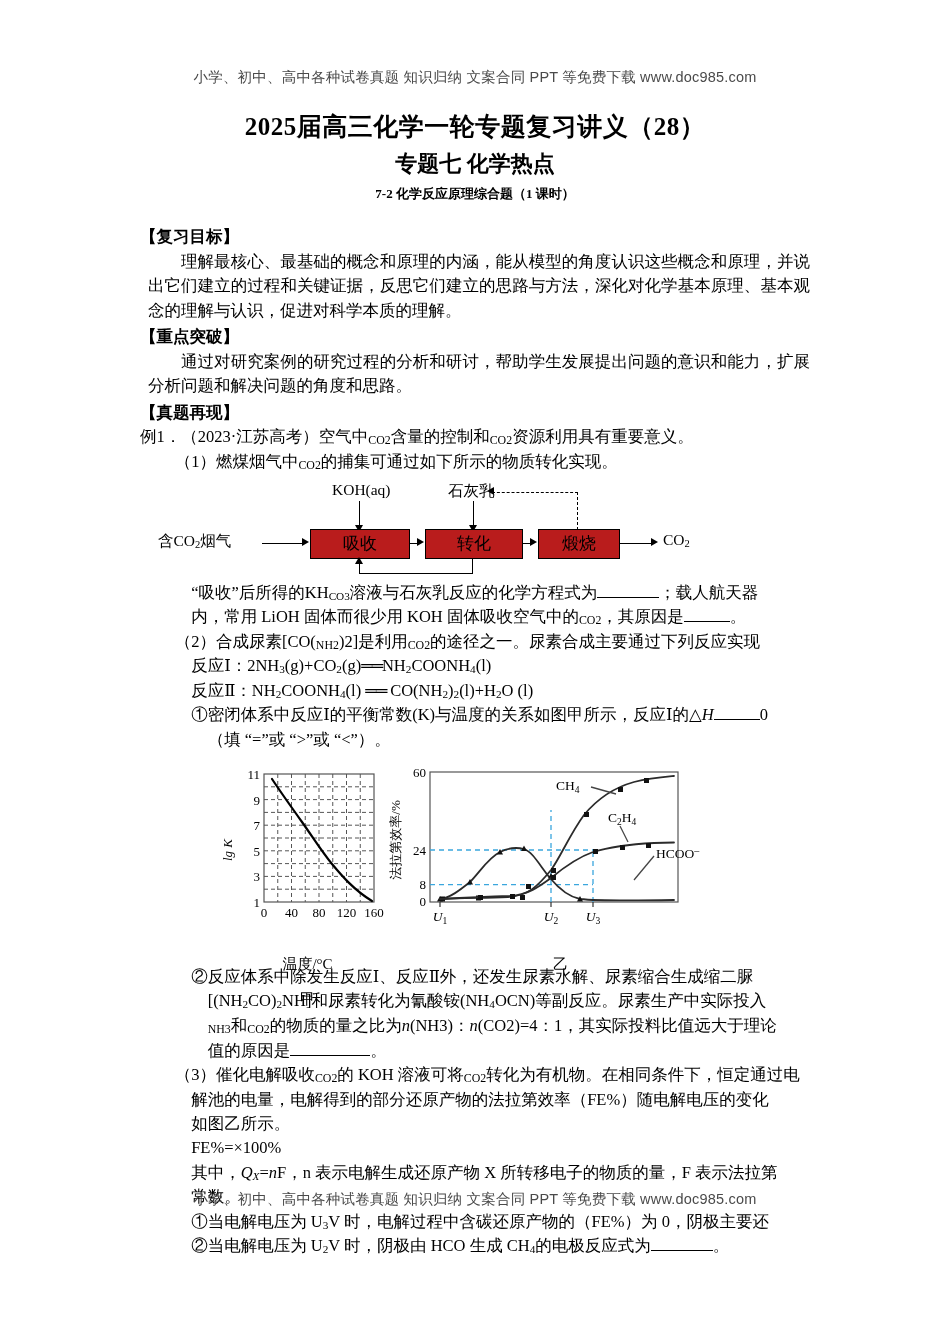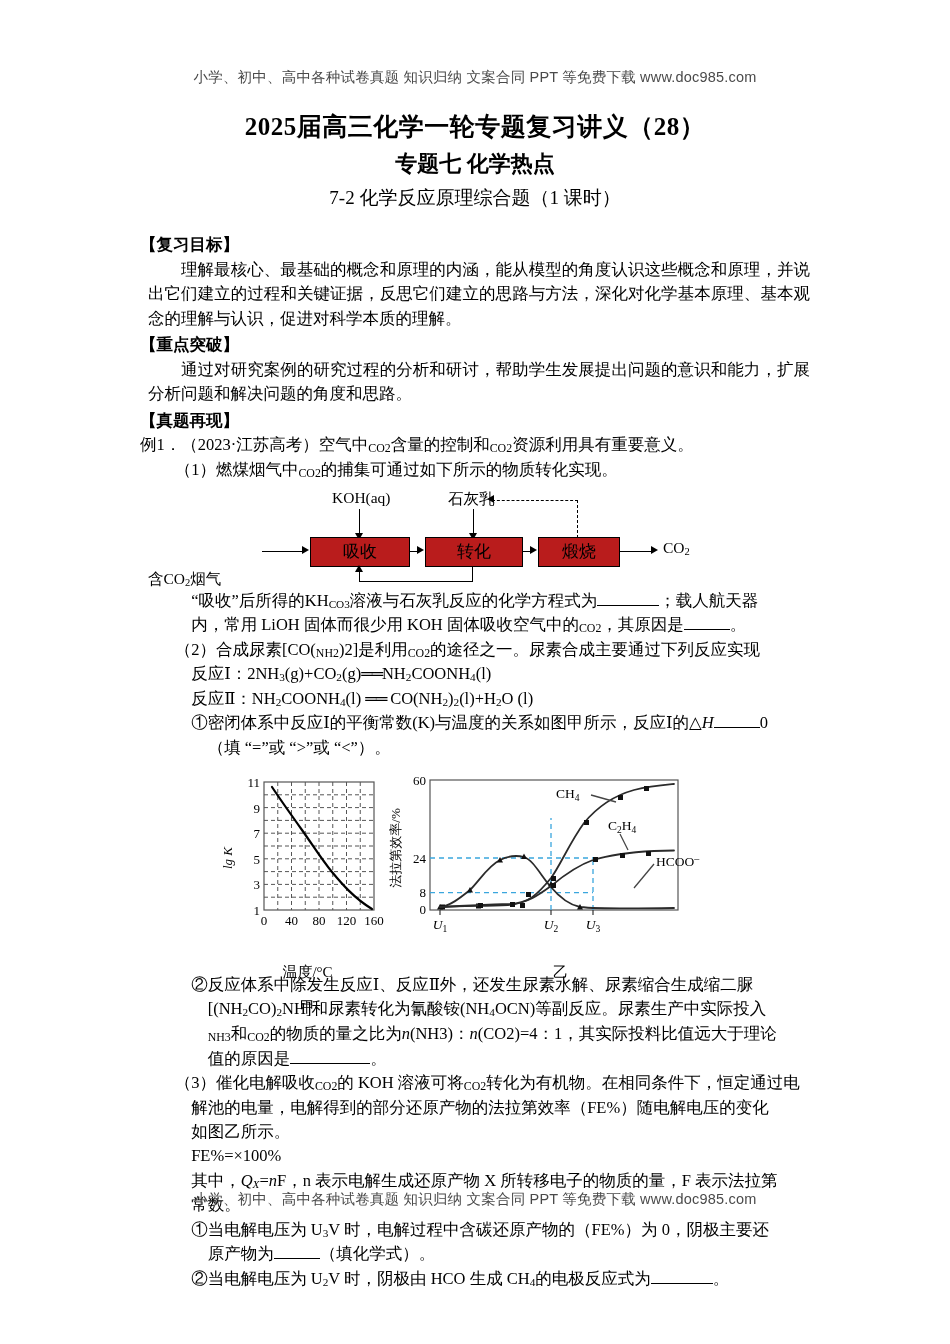--- a/index.html
+++ b/index.html
@@ -46,22 +46,22 @@
     letter-spacing: 0.5px;
   }
   .title-sub {
     text-align: center;
     font-size: 22px;
     font-weight: bold;
     margin-top: 6px;
   }
   .title-sub2 {
     text-align: center;
-    font-size: 19px;
-    font-weight: normal;
+    font-size: 13px;
+    font-weight: bold;
     margin-top: 6px;
   }
 
   
   .sec-head {
     font-size: 16.5px;
     font-weight: bold;
     margin-top: 2px;
     line-height: 1.5;
   }
@@ -190,21 +190,21 @@
 
   <p class="body"><span>例1．（2023·江苏高考）空气中</span><span class="small-sub">CO2</span><span>含量的控制和</span><span class="small-sub">CO2</span><span>资源利用具有重要意义。</span></p>
 
   <p class="lvl2"><span>（1）燃煤烟气中</span><span class="small-sub">CO2</span><span>的捕集可通过如下所示的物质转化实现。</span></p>
 
   <div class="flow-wrap">
 
     <div class="flow-lbl" style="left:192px; top:0px;">KOH(aq)</div>
     <div class="flow-lbl" style="left:308px; top:0px;">石灰乳</div>
 
-    <div class="flow-lbl" style="left:8px; top:50px;margin-top:30px;"><span>含CO</span><sub>2</sub><span>烟气</span></div>
+    <div class="flow-lbl" style="left:18px; top:50px;"><span>含CO</span><sub>2</sub><span>烟气</span></div>
 
     <div class="fline fh" style="left:122px; top:62px; width:42px;"></div>
     <div class="arrow-r" style="left:162px; top:57.5px;"></div>
 
     <div class="fline fv" style="left:219px; top:20px; height:26px;"></div>
     <div class="arrow-d" style="left:214.8px; top:44px;"></div>
 
     <div class="fline fv" style="left:333px; top:20px; height:26px;"></div>
     <div class="arrow-d" style="left:328.8px; top:44px;"></div>
 
@@ -384,18 +384,17 @@
   <p class="lvl3" style="padding-left:4.1em"><span>值的原因是</span><span class="blank-l"></span><span>。</span></p>
 
   <p class="lvl2"><span>（3）催化电解吸收</span><span class="small-sub">CO2</span><span>的 KOH 溶液可将</span><span class="small-sub">CO2</span><span>转化为有机物。在相同条件下，恒定通过电</span></p>
   <p class="lvl3">解池的电量，电解得到的部分还原产物的法拉第效率（FE%）随电解电压的变化</p>
   <p class="lvl3">如图乙所示。</p>
   <p class="lvl3"><span>FE%=</span><span>×100%</span></p>
   <p class="lvl3"><span>其中，</span><span class="ital">Q</span><sub class="ital">X</sub><span>=</span><span class="ital">n</span><span>F</span><span>，n 表示电解生成还原产物 X 所转移电子的物质的量，F 表示法拉第</span></p>
   <p class="lvl3">常数。</p>
 
   <p class="lvl3"><span>①当电解电压为 U</span><sub>3</sub><span>V 时，电解过程中含碳还原产物的（FE%）为 0，阴极主要还</span></p>
-  <p class="lvl3" style="padding-left:4.1em"><span>原产物为</span><span class="blank-s"></span><span>（填化学式）。</span></p>
   <p class="lvl3"><span>②当电解电压为 U</span><sub>2</sub><span>V 时，阴极由 HCO 生成 CH</span><sub>4</sub><span>的电极反应式为</span><span class="blank-m"></span><span>。</span></p>
 
   <div class="watermark watermark-bottom">小学、初中、高中各种试卷真题 知识归纳 文案合同 PPT 等免费下载  www.doc985.com</div>
 
 </div>
 
 </body></html>

